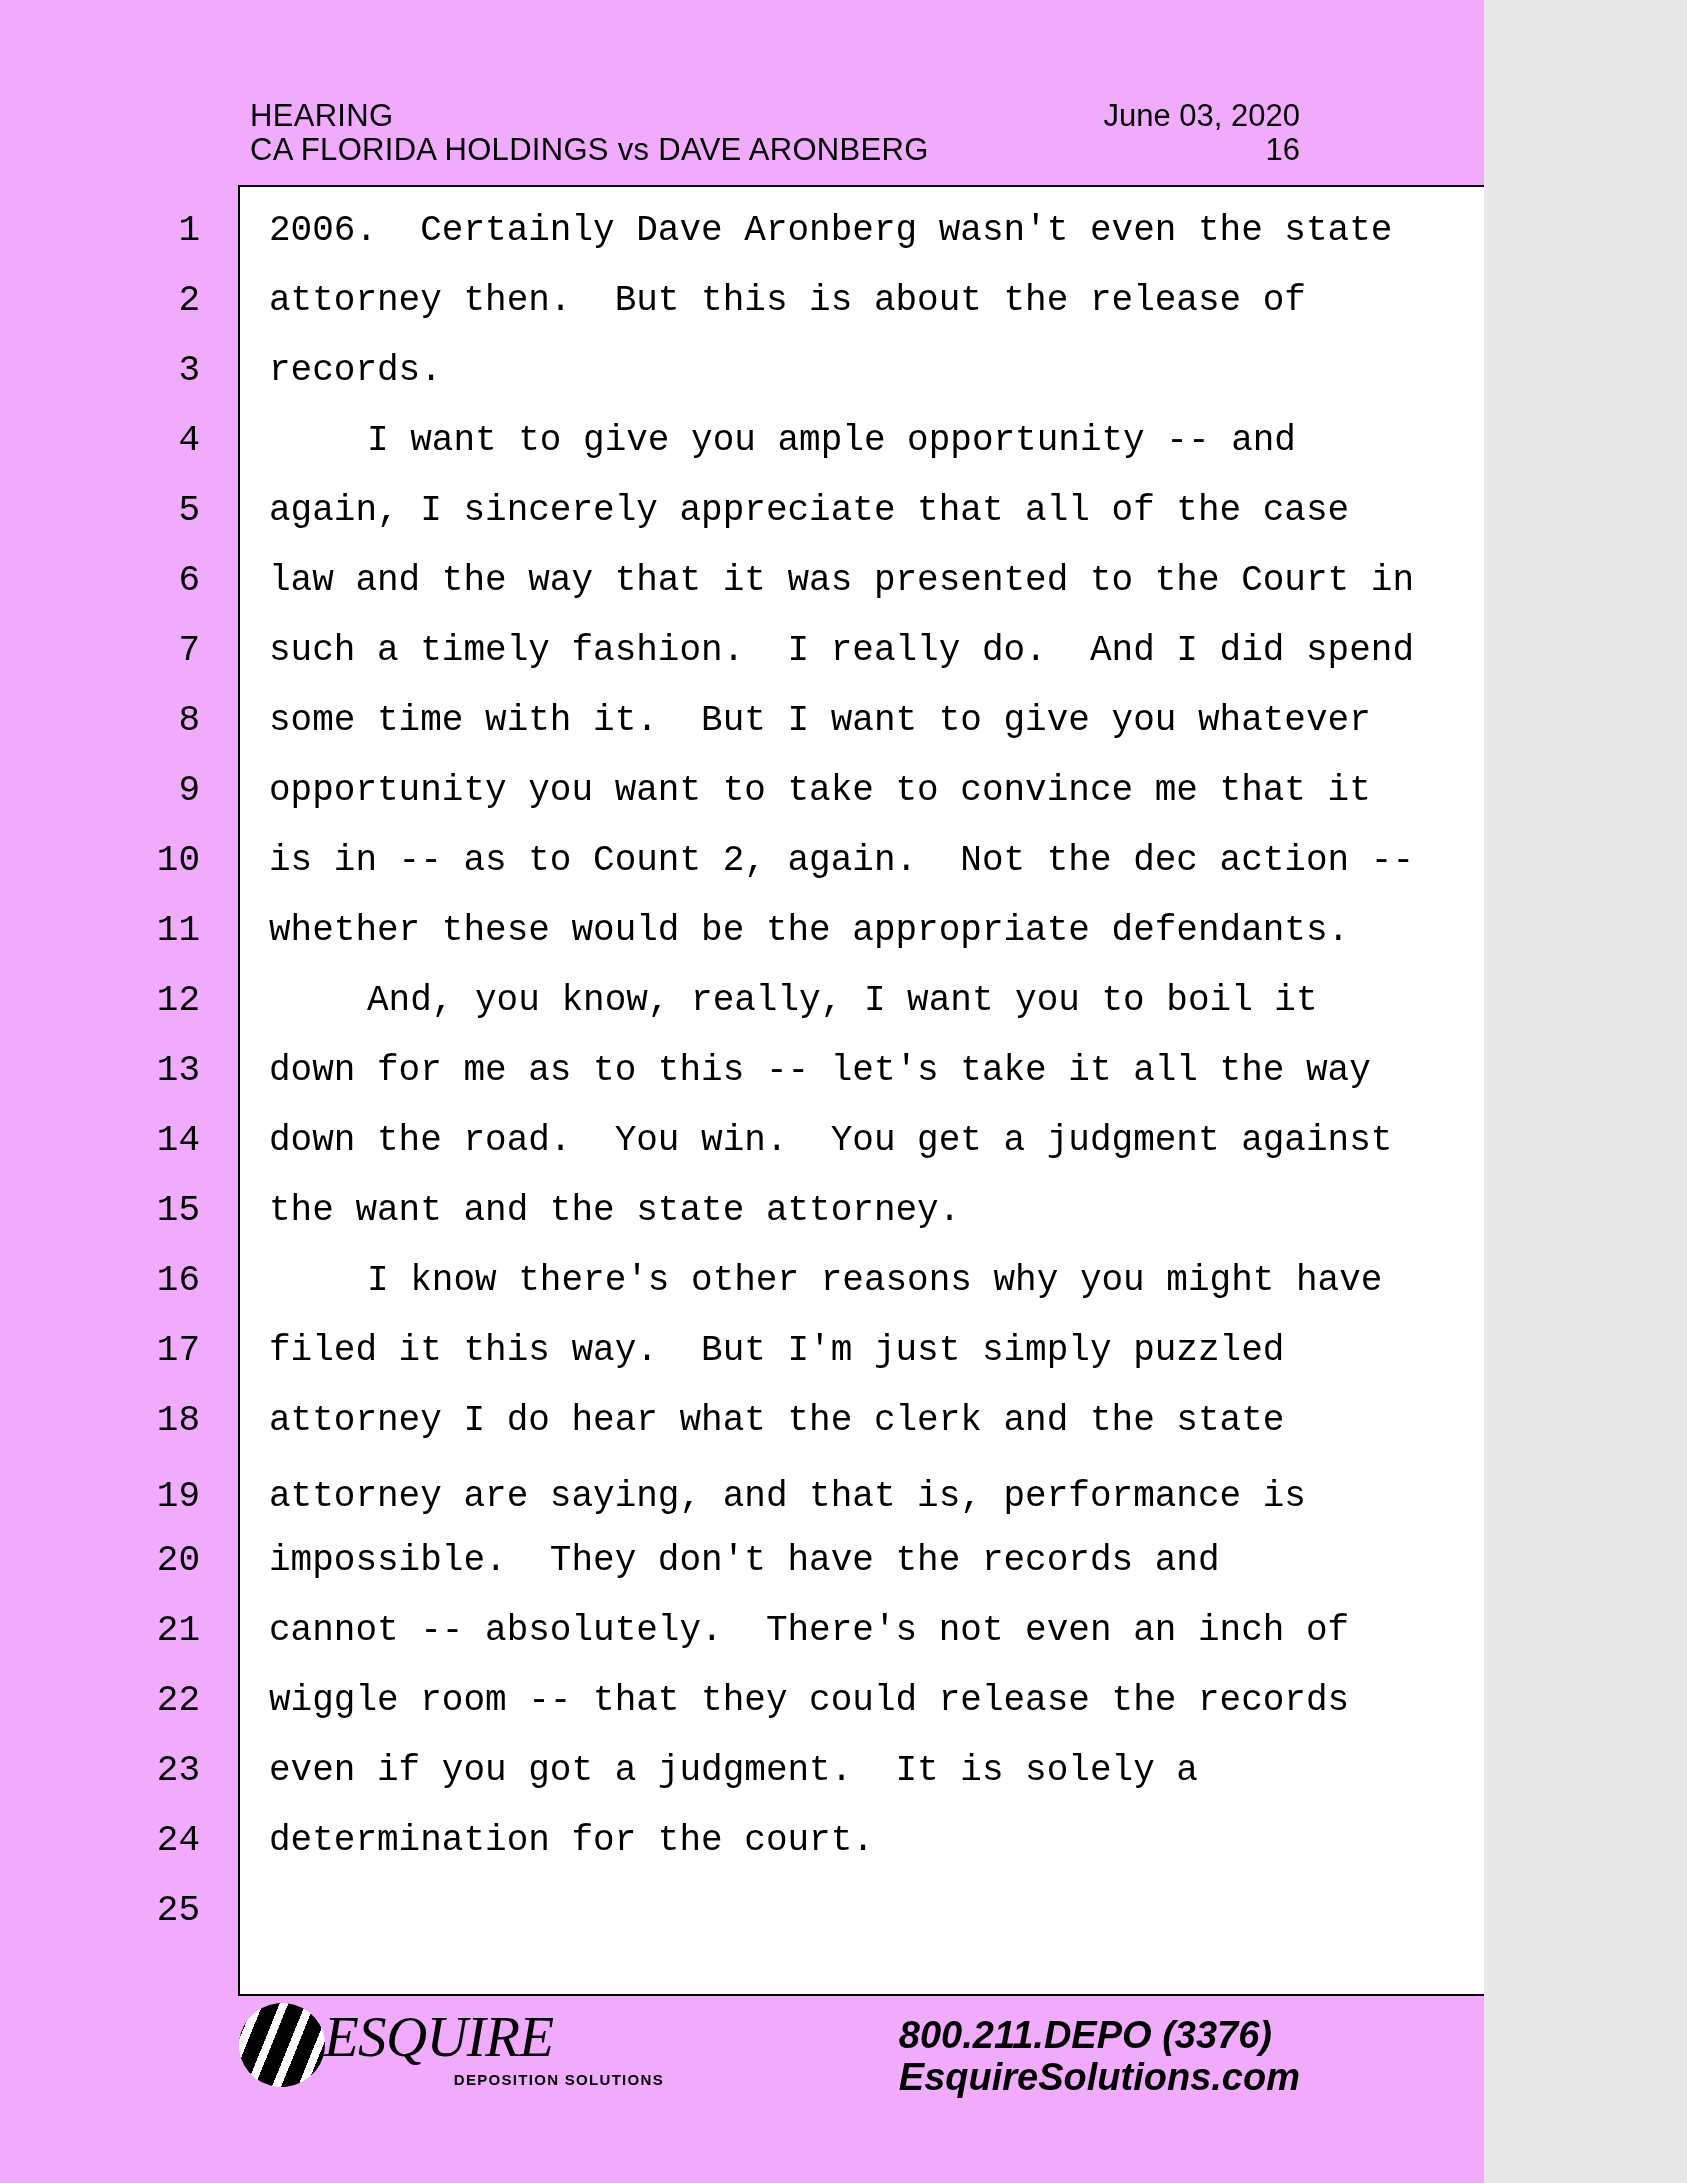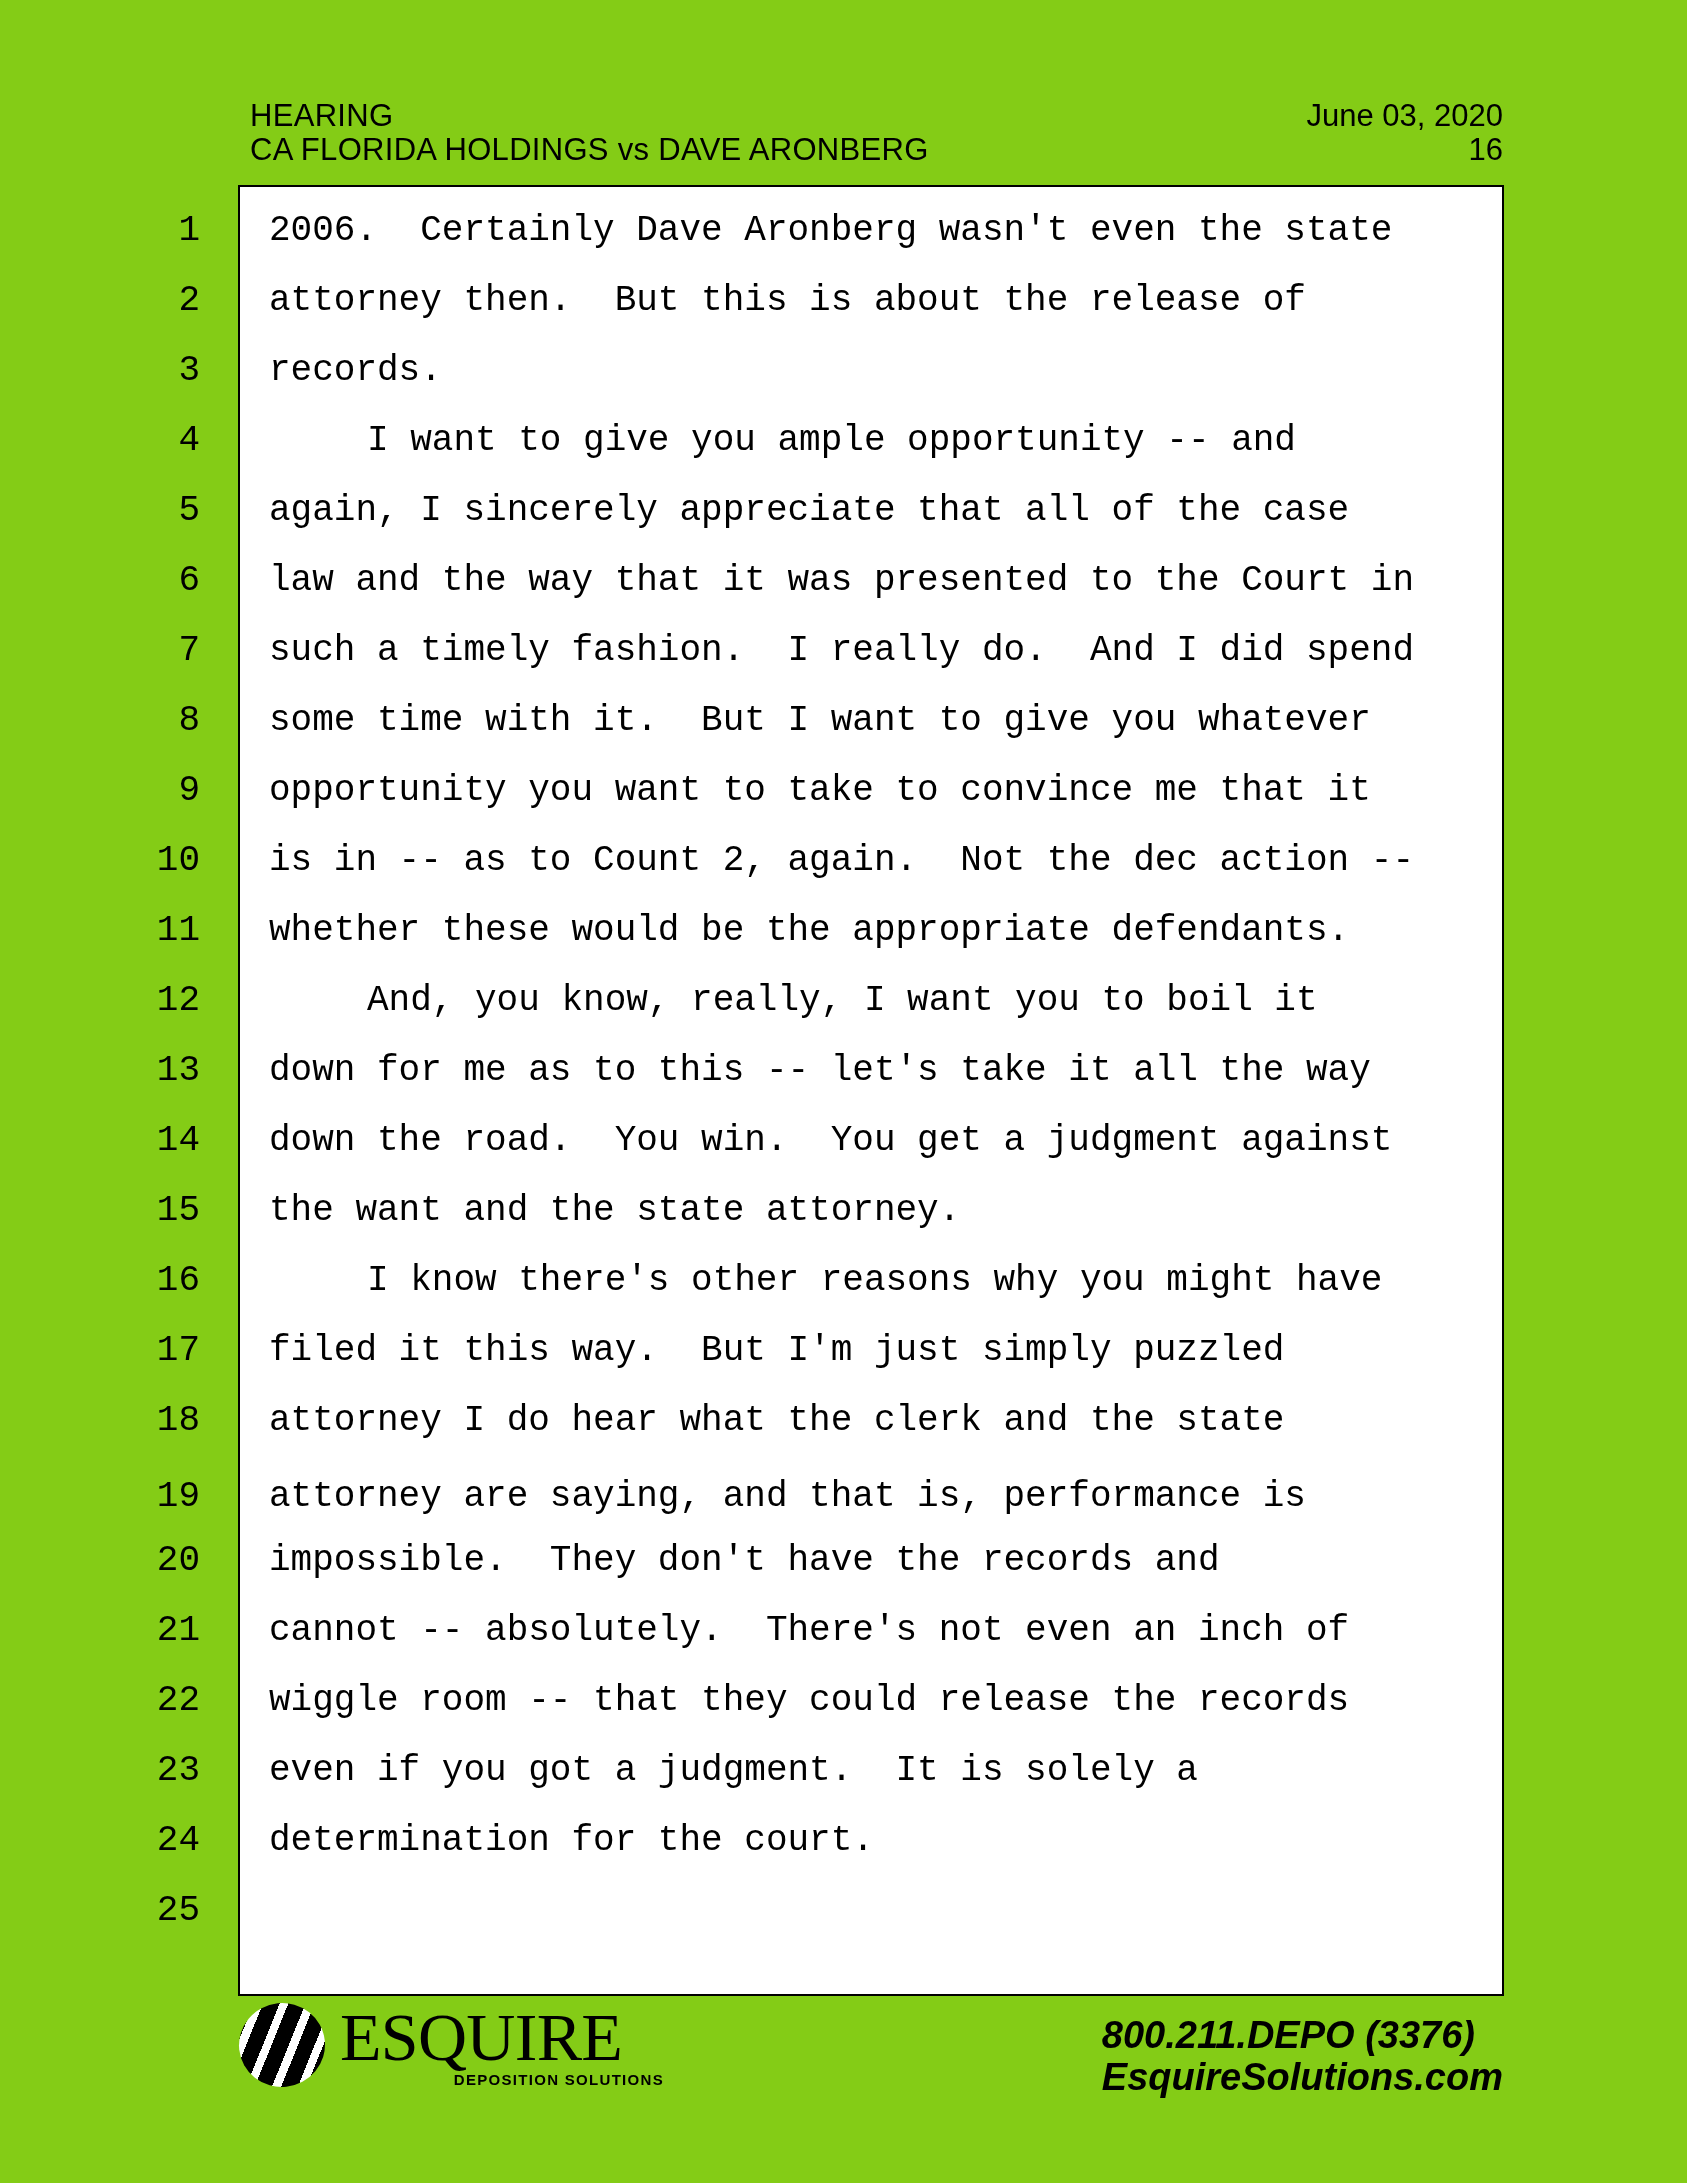--- a/index.html
+++ b/index.html
@@ -1,19 +1,19 @@
 <!DOCTYPE html>
 <html style="font-size:10.6px"><head>
 <meta charset="utf-8">
 <style>
   html,body{margin:0;padding:0;background:#e8e8e8;}
   .page{
     position:relative;
-    width:1687px;height:2183px;
-    background:#84cc16;
+    width:1484px;height:2183px;
+    background:#f0abfc;
     font-family:"Liberation Sans",sans-serif;
     color:#000;
     overflow:hidden;
   }
   
   .hdr-left{
     position:absolute;left:250px;top:99px;
     font-size:31px;line-height:34px;font-weight:400;
     letter-spacing:0.3px;white-space:nowrap;
   }
@@ -49,24 +49,24 @@
     position:absolute;left:239px;top:2003px;
     width:86px;height:84px;border-radius:50%;
     background:repeating-linear-gradient(118deg,
       #000 0px,#000 16px,
       #fff 16px,#fff 24.5px,
       #000 24.5px,#000 40px,
       #fff 40px,#fff 48px);
     transform:rotate(-6deg);
   }
   .logo-word{
-    position:absolute;left:340px;top:1999px;
+    position:absolute;left:324px;top:1999px;
     font-family:"Liberation Serif","DejaVu Serif",serif;
-    font-size:68px;line-height:76px;font-weight:400;
-    letter-spacing:-0.7px;white-space:nowrap;
+    font-size:57px;line-height:76px;font-weight:400;
+    letter-spacing:-0.7px;white-space:nowrap;font-style:italic;
   }
   .logo-tagline{
     position:absolute;left:341px;top:2071px;width:323px;
     text-align:right;
     font-size:15px;line-height:17px;font-weight:700;
     letter-spacing:1.3px;white-space:nowrap;
   }
   .ftr-right{
     position:absolute;right:184px;top:2014px;
     text-align:left;

